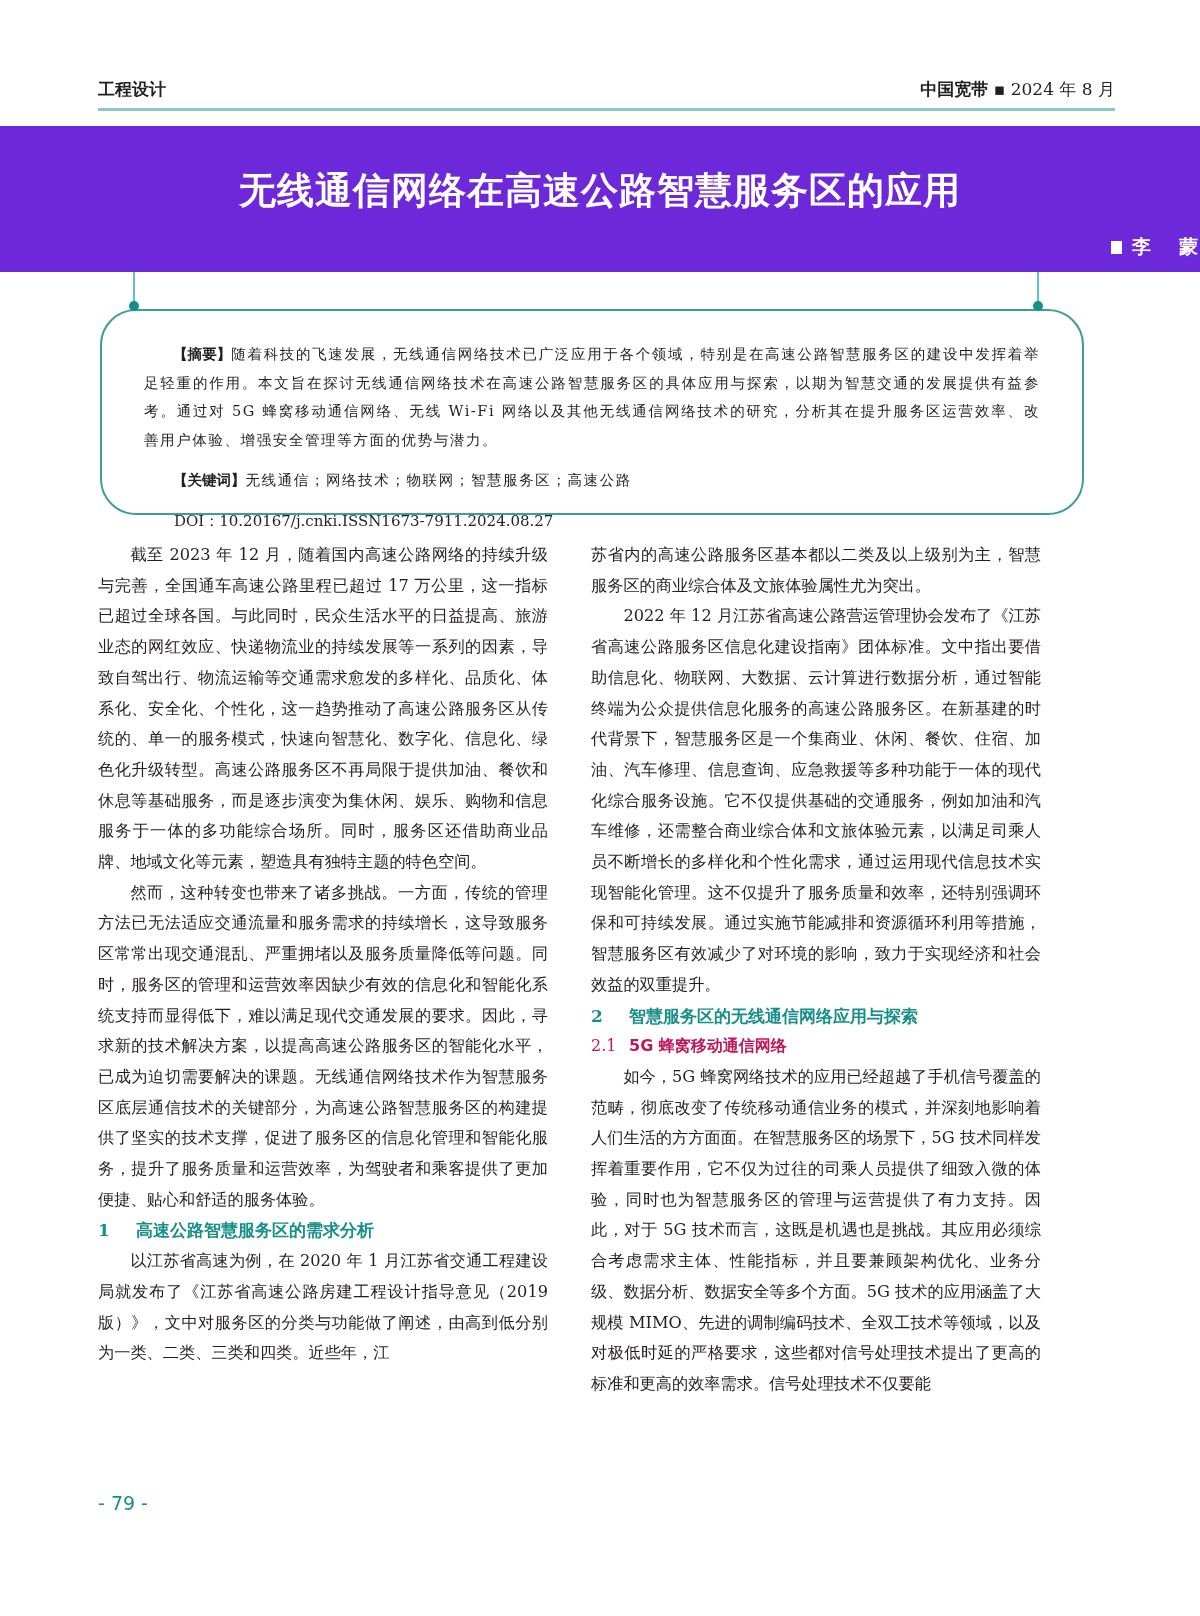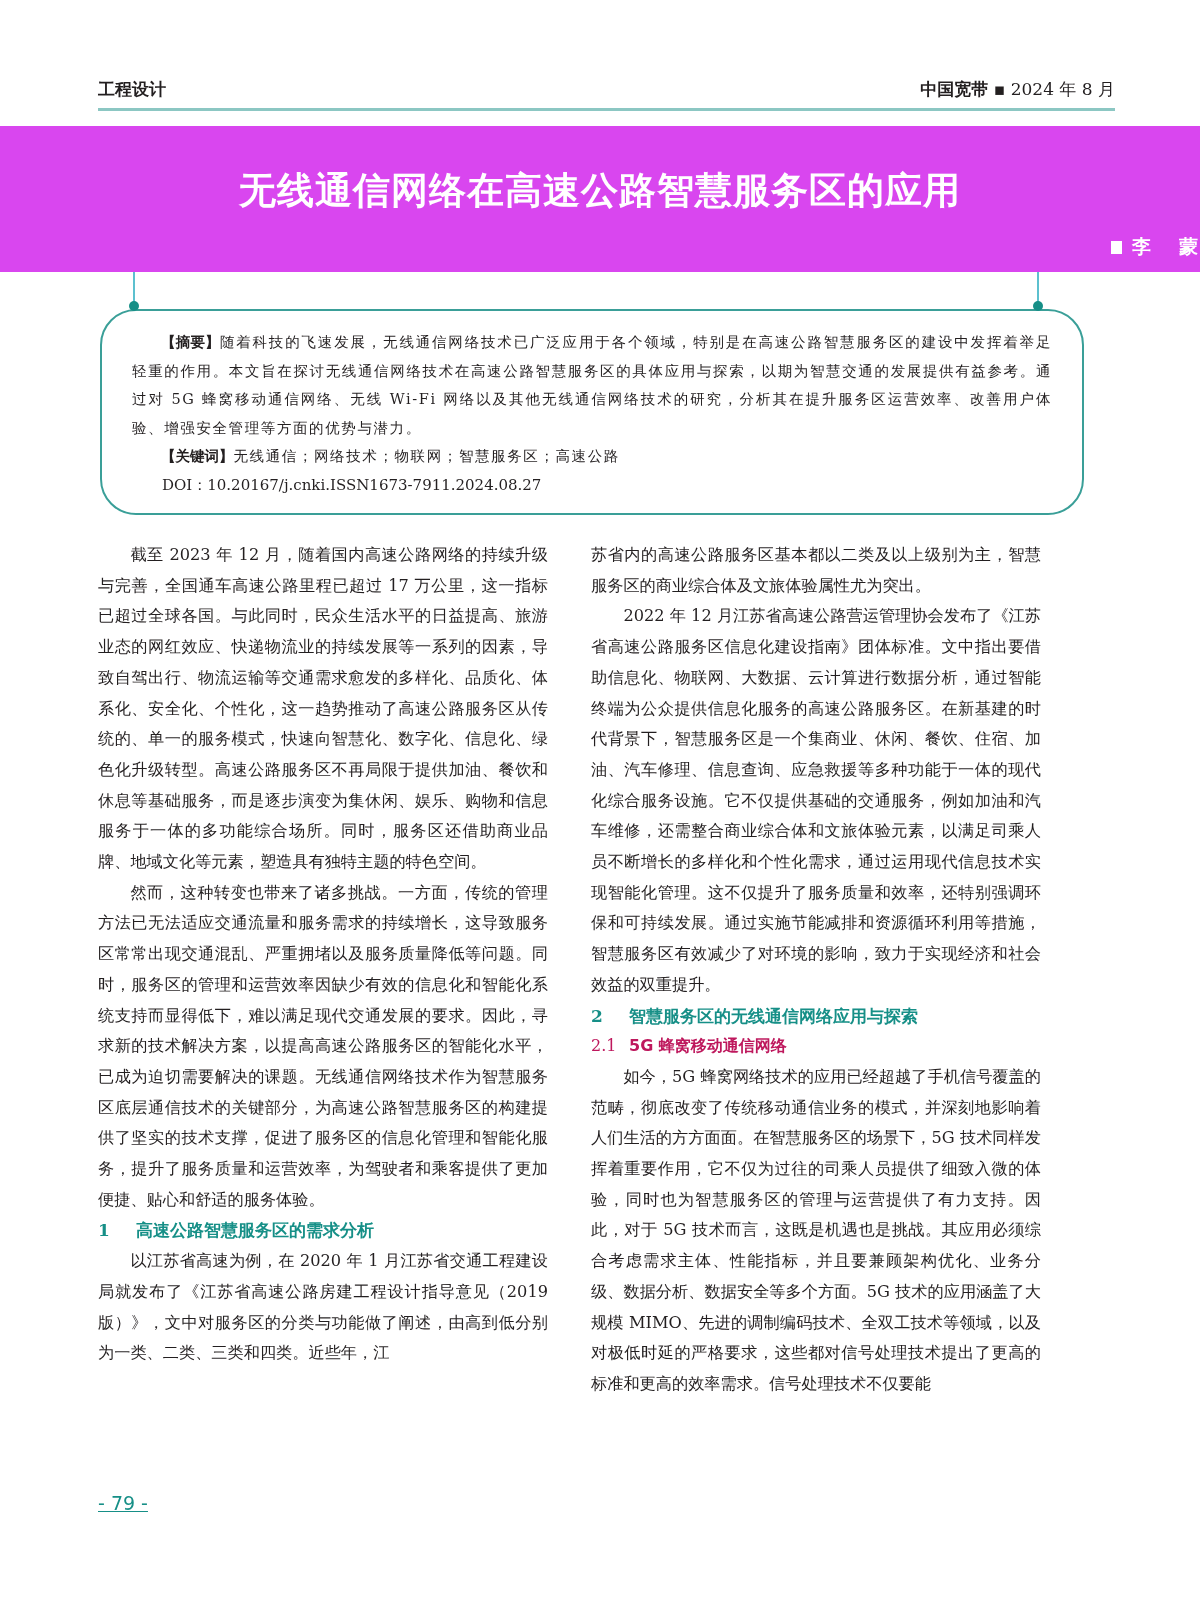--- a/index.html
+++ b/index.html
@@ -17,21 +17,21 @@
     font-family: "DejaVu Sans", "Liberation Sans", sans-serif;
     font-weight: bold; font-size: 17px; color: #231f20;
   }
   .rh-right {
     position: absolute; right: 0; top: 2px;
     font-size: 17px; color: #231f20;
   }
   .rh-right .journal { font-weight: bold; }
   .banner {
     position: absolute; left: 0; top: 126px; width: 1200px; height: 146px;
-    background: #d946ef;
+    background: #6d28d9;
   }
   .banner-title {
     position: absolute; left: 0; right: 0; top: 40px; text-align: center;
     font-family: "DejaVu Serif", "Liberation Serif", serif;
     font-weight: bold; font-size: 37px; color: #ffffff; letter-spacing: 1px;
   }
   .banner-author {
     position: absolute; left: 0; right: 0; top: 108px; text-align: right;
     font-weight: bold; font-size: 19px; color: #ffffff; letter-spacing: 2px;
   }
@@ -55,21 +55,21 @@
     position: absolute; left: 100px; top: 309px; width: 1076px; height: 206px;
     border: 2px solid #3a9f98; border-radius: 36px; box-sizing: border-box;
     width: 1072px;
   }
   .abstract-box { left: 100px; width: 984px; }
   .abstract-text {
     position: absolute; left: 132px; top: 328px; width: 920px;
     font-size: 14.5px; line-height: 28.5px; color: #231f20;
     letter-spacing: 1.6px; text-align: justify;
   }
-  .abstract-text p { margin: 0; }
+  .abstract-text p { margin: 12px; }
   .indent { text-indent: 2em; }
   .label-bracket {
     font-family: "DejaVu Sans", "Liberation Sans", sans-serif;
     font-weight: bold; letter-spacing: 0;
   }
   .doi { letter-spacing: 0; font-size: 15px; }
   .column {
     position: absolute; top: 540px; width: 450px;
     font-size: 16.2px; line-height: 30.7px; color: #231f20;
     text-align: justify;
@@ -83,21 +83,21 @@
   }
   .sec-h1 .num { display: inline-block; width: 38px; font-family: "DejaVu Serif", serif; }
   .sec-h2 {
     font-family: "DejaVu Sans", "Liberation Sans", sans-serif;
     font-weight: bold; color: #be185d; font-size: 16px;
   }
   .sec-h2 .num { display: inline-block; width: 38px; font-weight: normal; font-family: "DejaVu Serif", serif; }
   .page-number {
     position: absolute; left: 98px; top: 1492px;
     font-family: "DejaVu Sans", "Liberation Sans", sans-serif;
-    font-size: 19px; color: #168f87; text-decoration: underline;
+    font-size: 19px; color: #168f87;
   }
 </style>
 </head>
 <body>
 
 <div class="running-header">
   <span class="rh-left">工程设计</span>
   <span class="rh-right"><span class="journal">中国宽带</span> <span>▪</span> <span>2024 年 8 月</span></span>
 </div>
 

